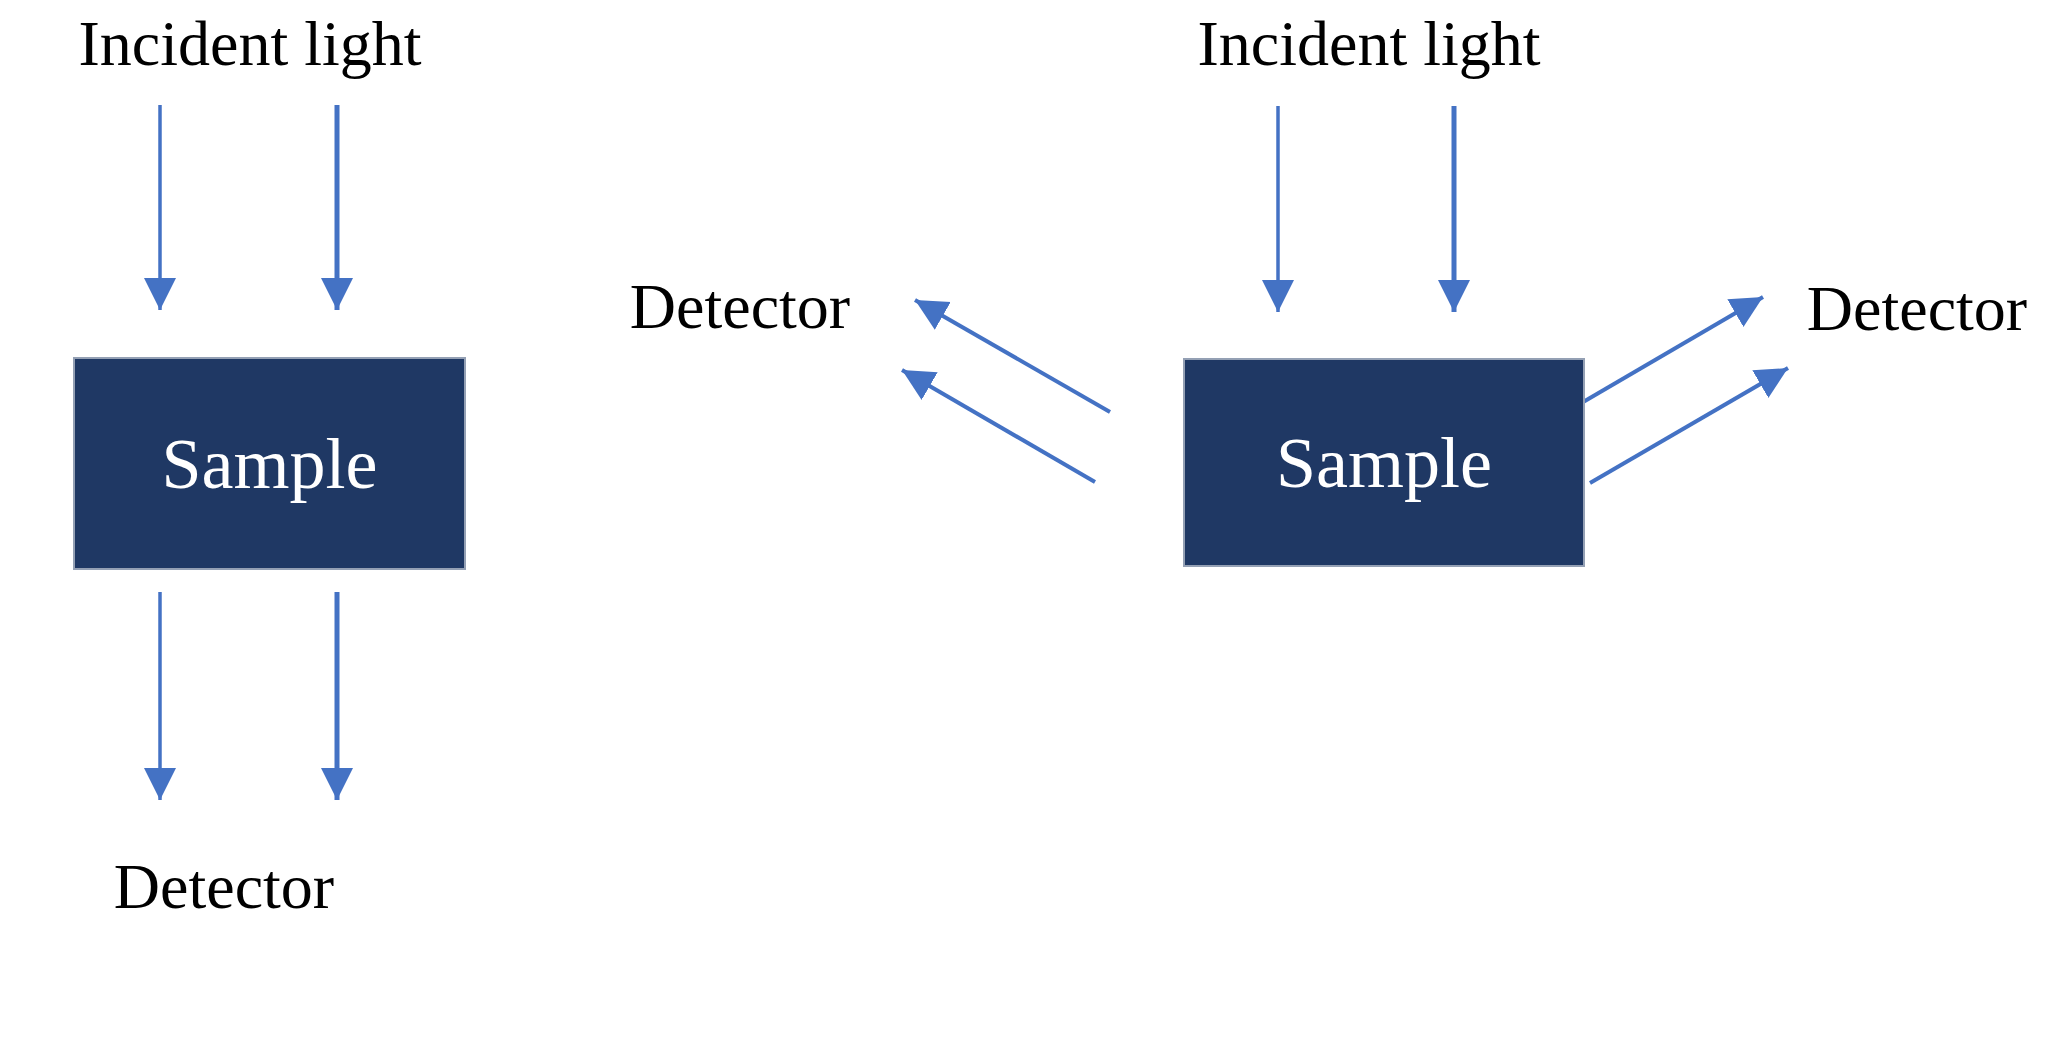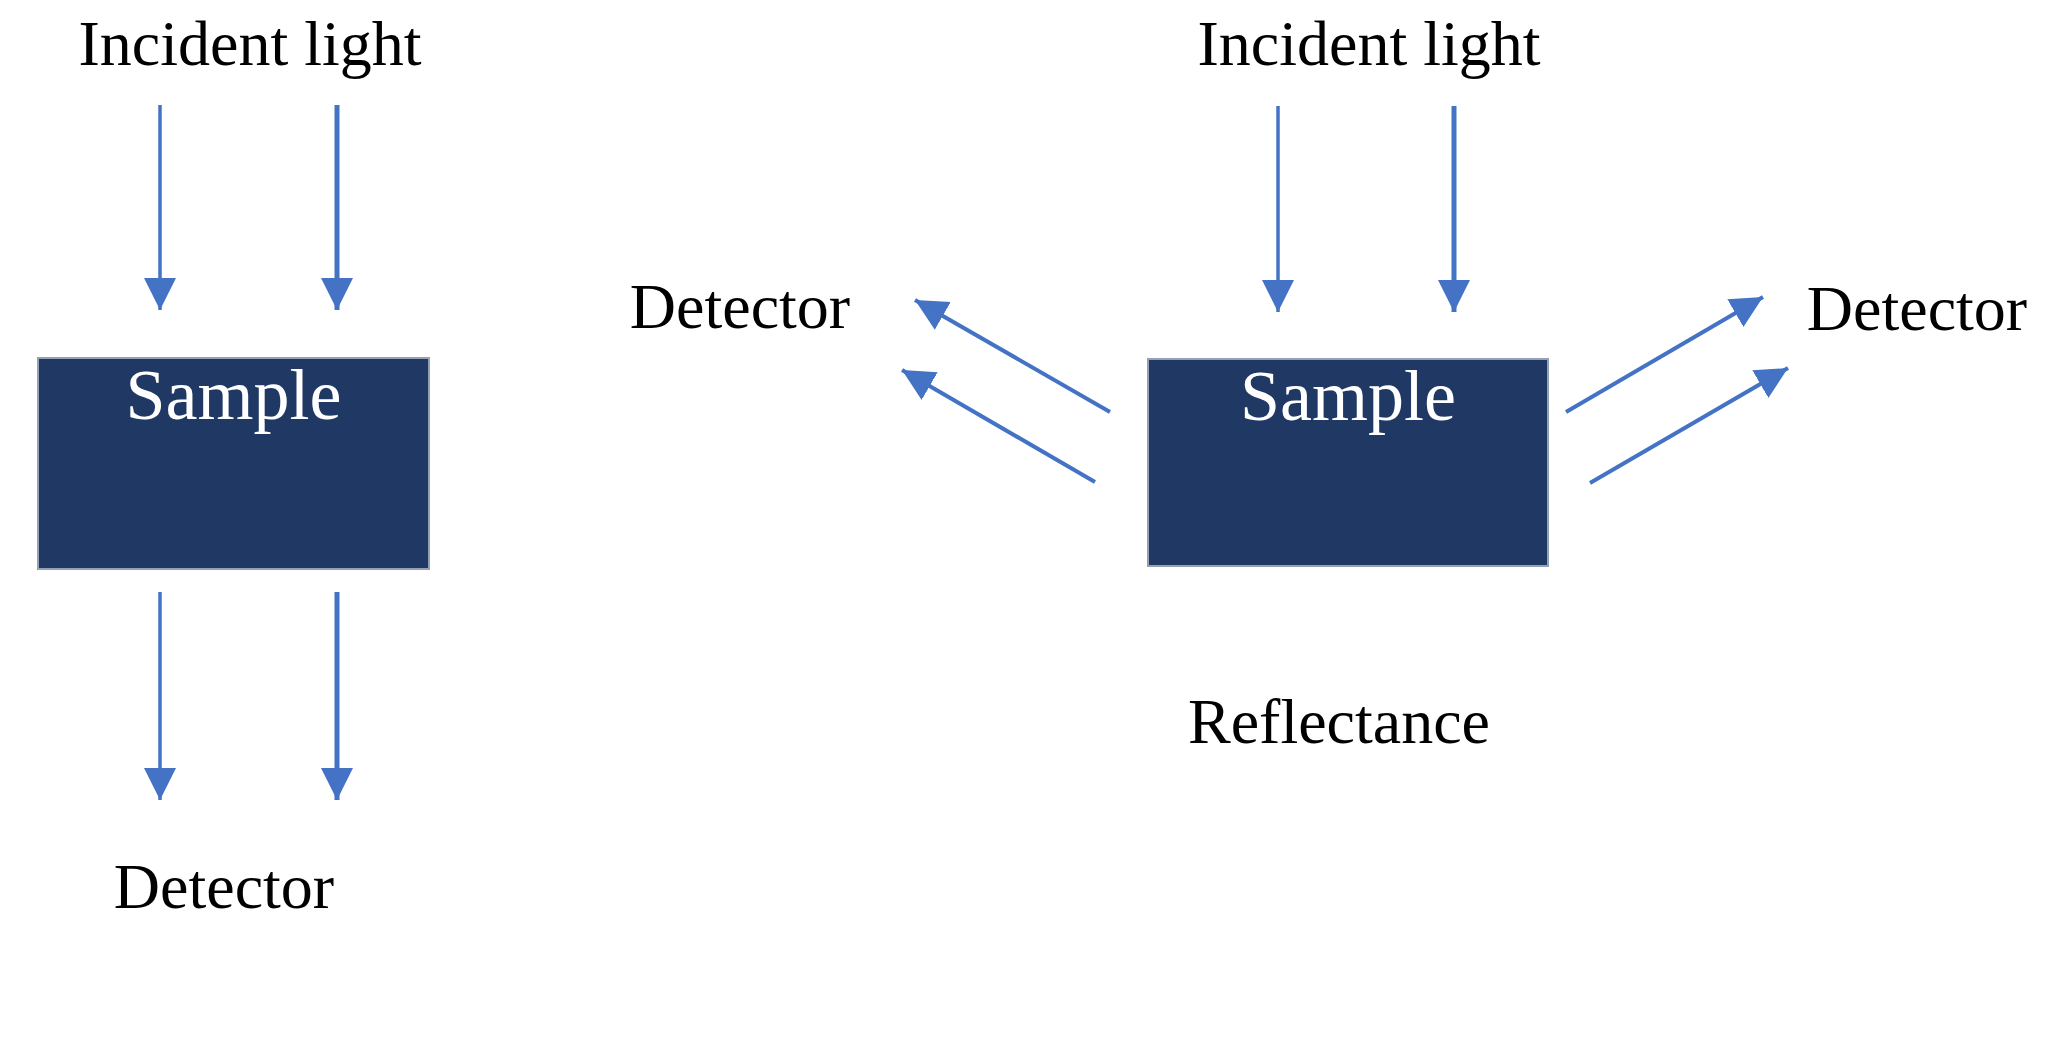--- a/index.html
+++ b/index.html
@@ -31,21 +31,21 @@
     font-size:64px;
     line-height:1;
     white-space:nowrap;
     transform:translateX(-50%);
   }
   .sample-box{
     position:absolute;
     background:var(--sample-fill);
     border:2px solid var(--sample-border);
     box-sizing:border-box;
-    display:flex;align-items:flex-start;justify-content:center;
+    display:flex;align-items:center;justify-content:center;margin-left:36px;
   }
   .sample-box .sample-text{
     color:var(--sample-text-color);
     font-size:72px;
     line-height:1;
   }
   #box-transmittance{left:37px;top:357px;width:393px;height:213px;}
   #box-reflectance{left:1147px;top:358px;width:402px;height:209px;}
   #lbl-incident-left{left:250px;top:12px;}
   #lbl-incident-right{left:1369px;top:12px;}
@@ -95,15 +95,14 @@
   <div class="lbl" id="lbl-incident-right">Incident light</div>
 
   <div class="lbl" id="lbl-detector-reflect-left">Detector</div>
 
   <div class="sample-box" id="box-reflectance">
     <span class="sample-text">Sample</span>
   </div>
 
   <div class="lbl" id="lbl-detector-reflect-right">Detector</div>
 
-  <div class="lbl" id="lbl-reflectance">Reflectance</div>
 
 </div>
 
 </body></html>

